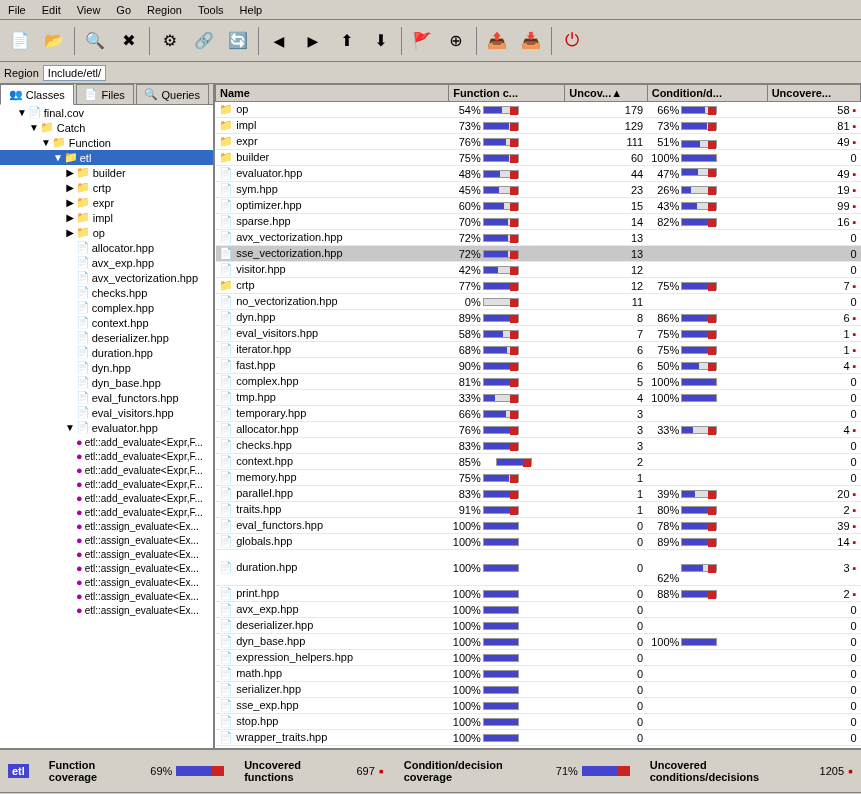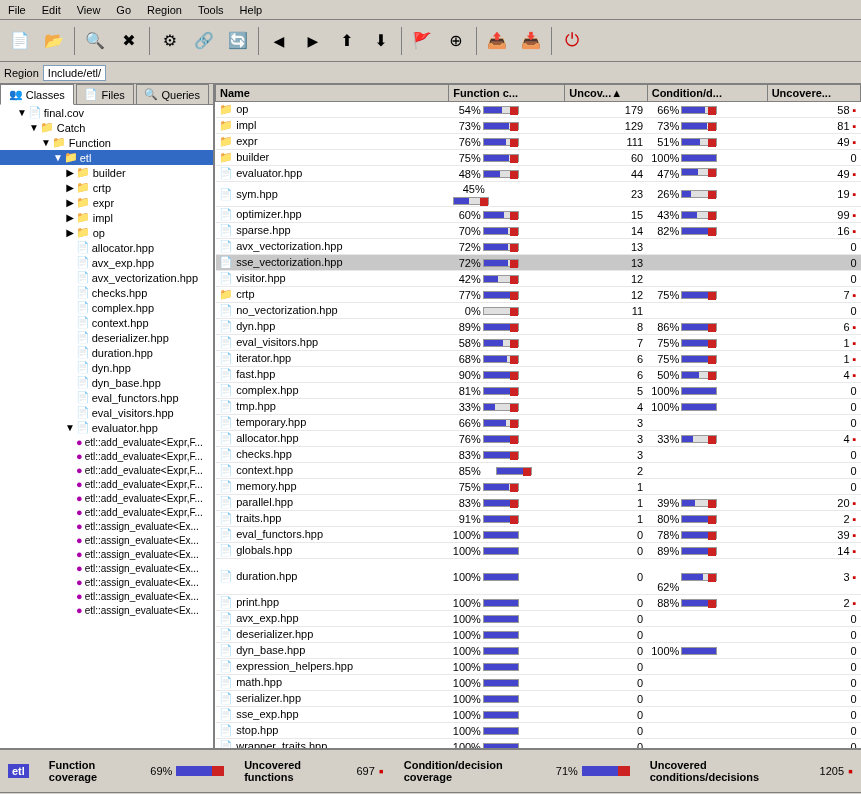--- a/index.html
+++ b/index.html
@@ -366,21 +366,21 @@
           <tr>
             <td><span style="margin-right: 3px;"><span style="color:#e8c000;">📁</span></span>expr</td>
             <td><span style="display:inline-flex;align-items:center;gap:2px;">
     <span style="min-width:28px;text-align:right;font-size:11px;">76%</span>
     <span style="display:inline-block;width:36px;height:8px;background:#e0e0e0;position:relative;vertical-align:middle;border:1px solid #999;">
       <span style="display:block;height:100%;width:65%;background:#4444cc;"></span>
       <span style="position:absolute;right:0;top:0;width:8px;height:8px;background:#cc2222;"></span>
     </span>
   </span></td>
             <td style="text-align: right;">111</td>
-            <td><span style="display:inline-flex;align-items:center;gap:2px;">
+            <td><span style="display:inline-flex;align-items:flex-end;gap:2px;">
       <span style="min-width:28px;text-align:right;font-size:11px;">51%</span>
       <span style="display:inline-block;width:36px;height:8px;background:#e0e0e0;position:relative;vertical-align:middle;border:1px solid #999;">
         <span style="display:block;height:100%;width:51%;background:#4444cc;"></span>
         <span style="position:absolute;right:0;top:0;width:8px;height:8px;background:#cc2222;"></span>
       </span>
     </span></td>
             <td style="text-align: right;">49 <span style="color:#cc0000;">▪</span></td>
           </tr>
           <tr>
             <td><span style="margin-right: 3px;"><span style="color:#e8c000;">📁</span></span>builder</td>
@@ -415,21 +415,21 @@
       <span style="min-width:28px;text-align:right;font-size:11px;">47%</span>
       <span style="display:inline-block;width:36px;height:8px;background:#e0e0e0;position:relative;vertical-align:middle;border:1px solid #999;">
         <span style="display:block;height:100%;width:47%;background:#4444cc;"></span>
         <span style="position:absolute;right:0;top:0;width:8px;height:8px;background:#cc2222;"></span>
       </span>
     </span></td>
             <td style="text-align: right;">49 <span style="color:#cc0000;">▪</span></td>
           </tr>
           <tr>
             <td><span style="margin-right: 3px;"><span>📄</span></span>sym.hpp</td>
-            <td><span style="display:inline-flex;align-items:center;gap:2px;flex-direction:column;">
+            <td><span style="display:inline-flex;align-items:center;gap:2px;">
     <span style="min-width:28px;text-align:right;font-size:11px;">45%</span>
     <span style="display:inline-block;width:36px;height:8px;background:#e0e0e0;position:relative;vertical-align:middle;border:1px solid #999;">
       <span style="display:block;height:100%;width:45%;background:#4444cc;"></span>
       <span style="position:absolute;right:0;top:0;width:8px;height:8px;background:#cc2222;"></span>
     </span>
   </span></td>
             <td style="text-align: right;">23</td>
             <td><span style="display:inline-flex;align-items:center;gap:2px;">
       <span style="min-width:28px;text-align:right;font-size:11px;">26%</span>
       <span style="display:inline-block;width:36px;height:8px;background:#e0e0e0;position:relative;vertical-align:middle;border:1px solid #999;">

